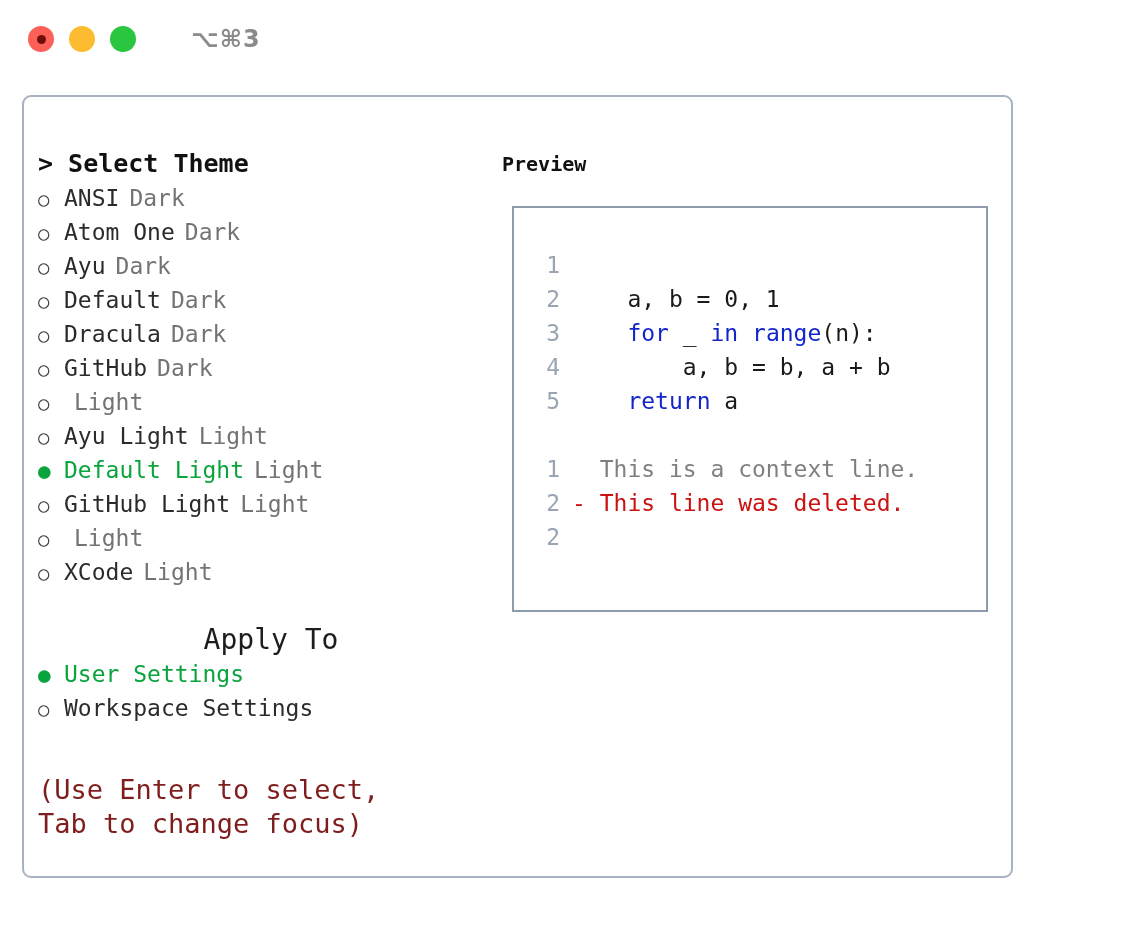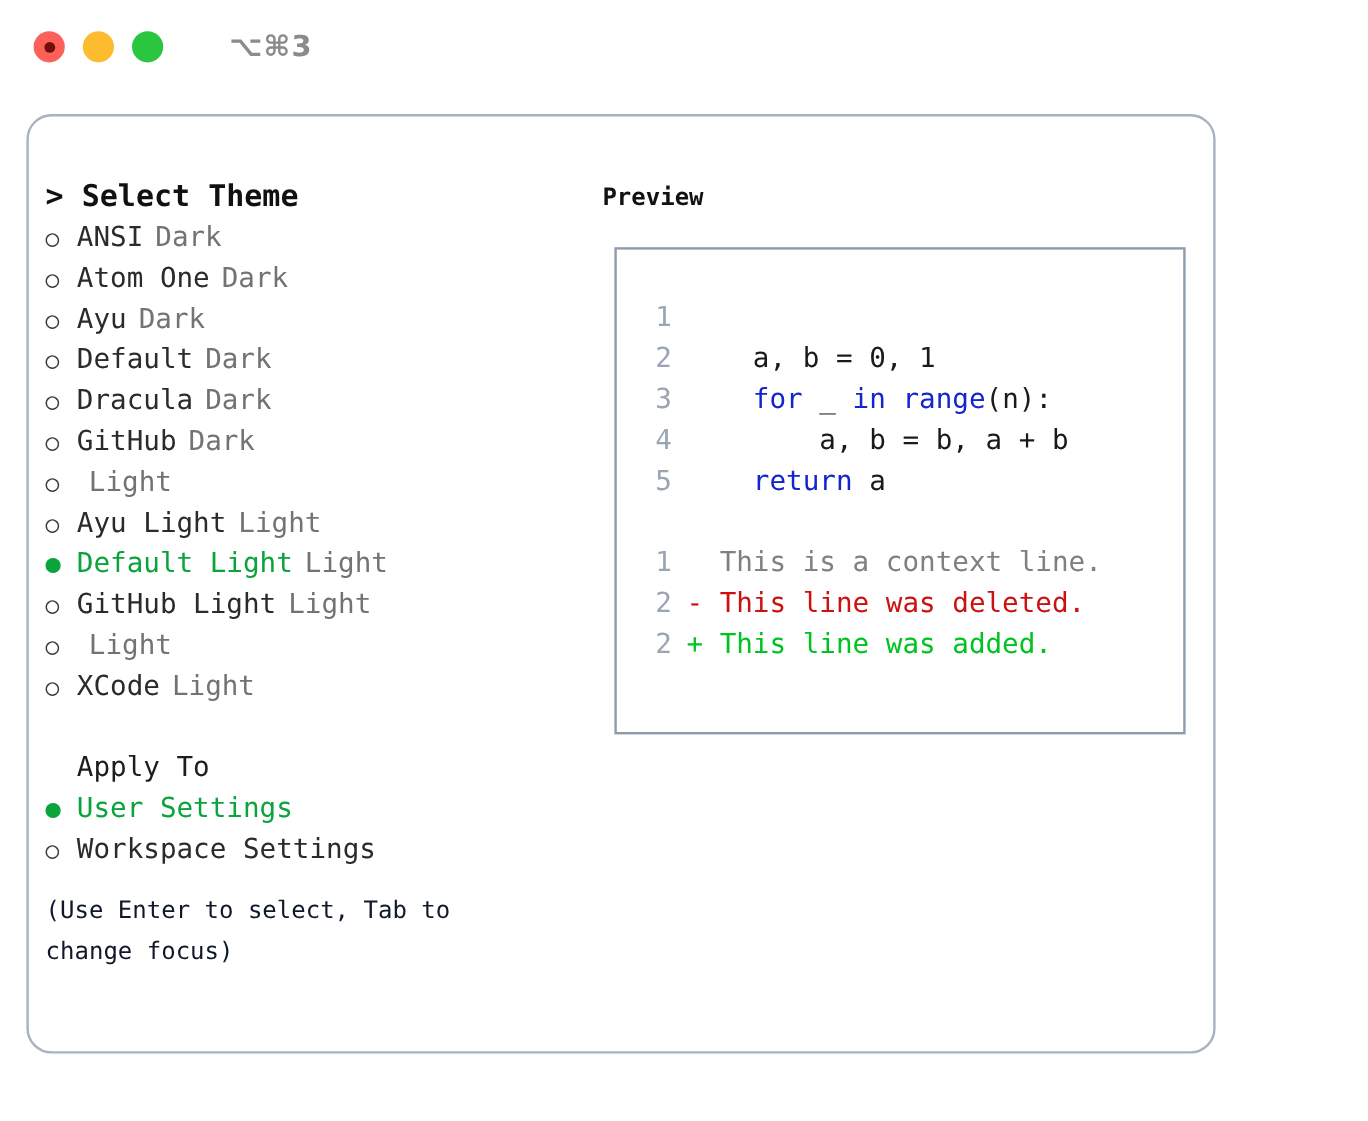--- a/index.html
+++ b/index.html
@@ -54,21 +54,21 @@
   }
 
   
   .panel {
     position: absolute;
     left: 22px;
     top: 95px;
     width: 991px;
     height: 783px;
     border: 2px solid #a8b2c1;
-    border-radius: 21px;
+    border-radius: 9px;
     box-sizing: border-box;
     background: #ffffff;
   }
 
   
   .left-col {
     position: absolute;
     left: 14px;
     top: 50px;
     width: 440px;
@@ -99,32 +99,33 @@
   .row-label { color: #2b2b2b; }
   .row-label.sel { color: #0aa43c; }
   .row-tag {
     color: #737373;
     margin-left: 10px;
   }
 
   .section-spacer { height: 34px; }
 
   .section-head {
-    font-size: 23px;
+    font-size: 28px;
     color: #1d1d1d;
     line-height: 34px;
     height: 34px;
     padding-left: 26px;
     white-space: pre;
+    text-align: center;
   }
 
   .hint {
-    margin-top: 16px;
-    color: #0f172a;
-    font-size: 20px;
+    margin-top: 48px;
+    color: #7f1d1d;
+    font-size: 27px;
     line-height: 34px;
     width: 400px;
   }
 
   
   .right-col {
     position: absolute;
     left: 478px;
     top: 50px;
     width: 500px;
@@ -225,18 +226,18 @@
           <div class="code-line"><span class="ln">1</span></div>
           <div class="code-line"><span class="ln">2</span><span class="code-text"><span class="tok-plain">    a, b = 0, 1</span></span></div>
           <div class="code-line"><span class="ln">3</span><span class="code-text"><span class="tok-plain">    </span><span class="tok-kw">for</span><span class="tok-plain"> _ </span><span class="tok-kw">in</span><span class="tok-plain"> </span><span class="tok-kw">range</span><span class="tok-plain">(n):</span></span></div>
           <div class="code-line"><span class="ln">4</span><span class="code-text"><span class="tok-plain">        a, b = b, a + b</span></span></div>
           <div class="code-line"><span class="ln">5</span><span class="code-text"><span class="tok-plain">    </span><span class="tok-kw">return</span><span class="tok-plain"> a</span></span></div>
         </div>
       <div class="code-gap"></div>
       <div id="diff-block">
           <div class="code-line"><span class="ln">1</span><span class="diff-ctx">  This is a context line.</span></div>
           <div class="code-line"><span class="ln">2</span><span class="diff-del">- This line was deleted.</span></div>
-          <div class="code-line"><span class="ln">2</span><span class="diff-add">+ This line was added.</span></div>
+          <div class="code-line"><span class="ln">2</span></div>
         </div>
     </div>
   </div>
 
 </div>
 
 </body></html>

